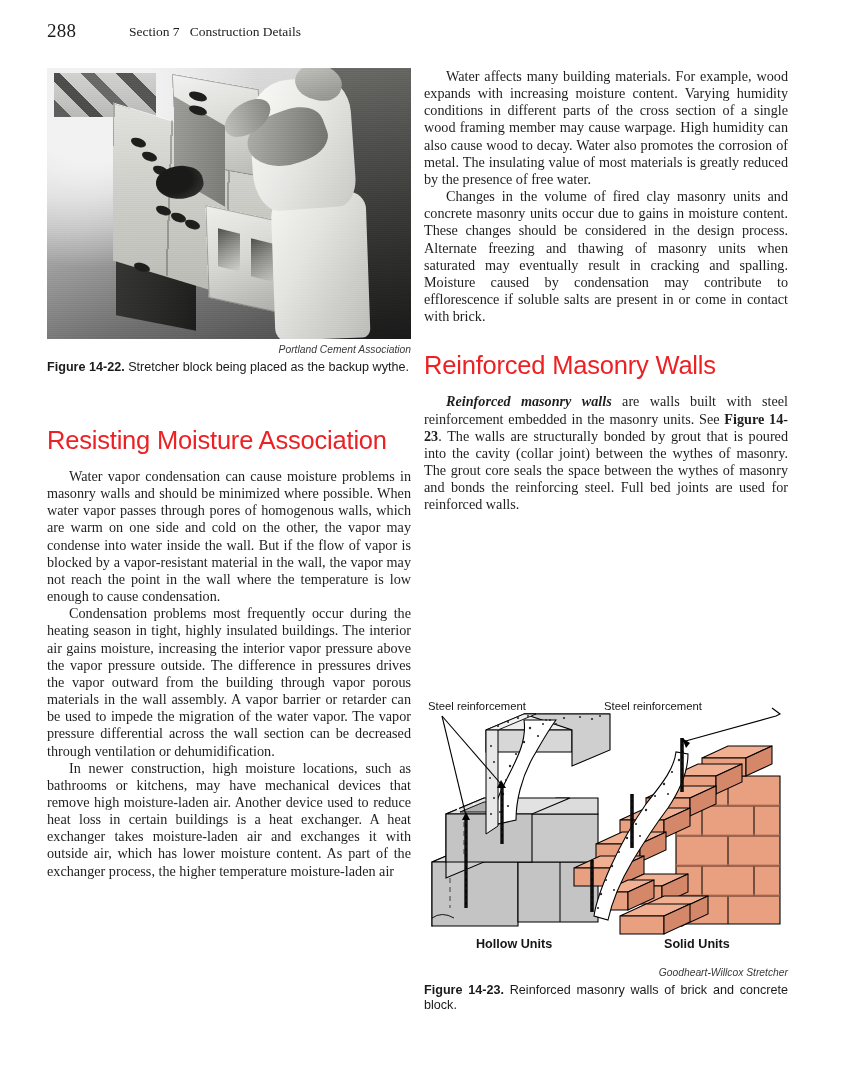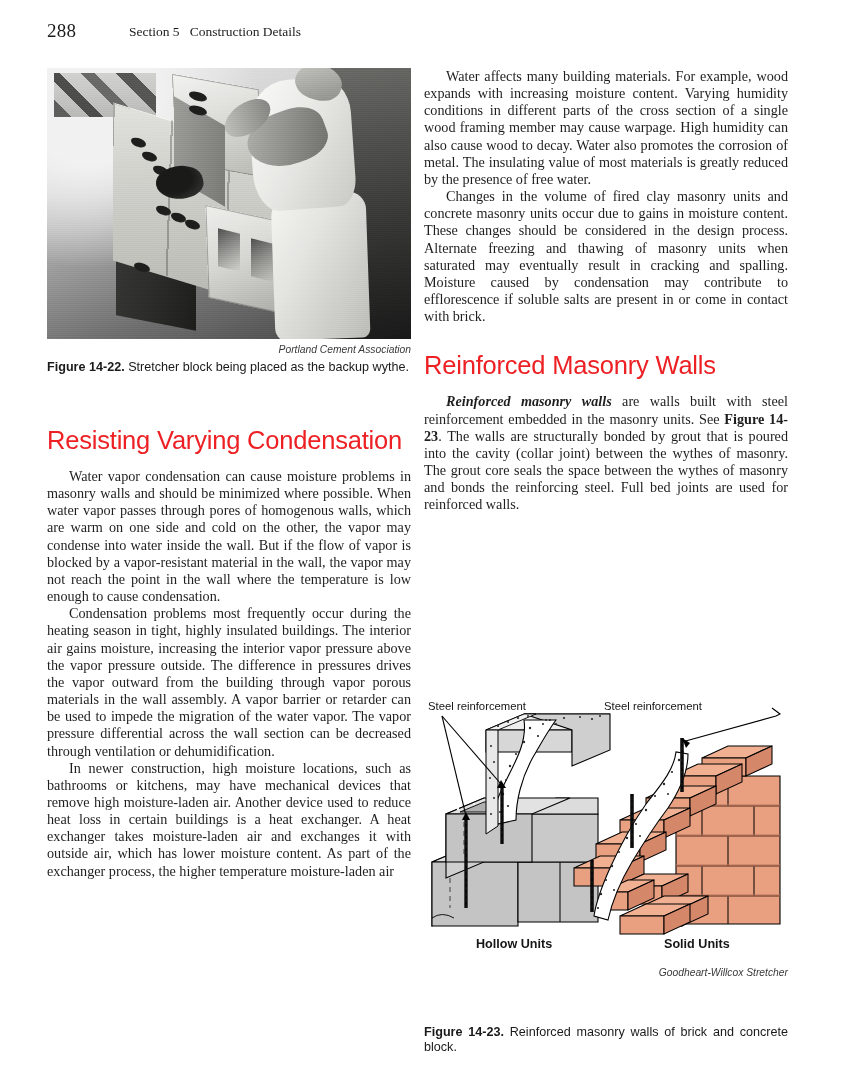--- a/index.html
+++ b/index.html
@@ -217,21 +217,21 @@
     color: #3a3a3a;
     white-space: nowrap;
   }
   .figcap {
     font-family: "Liberation Sans", "DejaVu Sans", sans-serif;
     font-size: 12.6px;
     line-height: 15.4px;
     color: #1a1a1a;
   }
   .figcap b { font-weight: bold; text-align: right; }
-  .figcap.justified { text-align: justify; margin-top: 42px; }
+  .figcap.justified { text-align: justify; }
 
   
   .fig23 {
     position: absolute;
     left: 424px;
     top: 694px;
     width: 364px;
     height: 268px;
   }
   .fig23 svg { display: block; }
@@ -258,21 +258,21 @@
     color: #1f1f1f;
   }
 </style>
 </head>
 <body>
 
 <div class="page">
 
   <div class="runhead">
     <span class="folio">288</span>
-    <span class="secline">Section 5   Construction Details</span>
+    <span class="secline">Section 7   Construction Details</span>
   </div>
 
   <div class="photo-wrap">
     <div class="photo">
       <div class="ph-ground"></div>
       <div class="ph-dirt-right"></div>
       <div class="ph-rubble"></div>
 
       <div class="ph-wallface"></div>
       <div class="ph-wall-top"></div>
@@ -307,21 +307,21 @@
       <div class="ph-grain"></div>
     </div>
 
     <div class="credit" style="top:276px;">Portland Cement Association</div>
     <div class="figcap" style="position:absolute;left:0;top:292px;width:364px;">
       <b>Figure 14-22.</b><span> Stretcher block being placed as the backup wythe.</span>
     </div>
   </div>
 
   <div class="col col-left" style="top:425px;">
-    <h2 class="redhead">Resisting Varying Condensation</h2>
+    <h2 class="redhead">Resisting Moisture Association</h2>
     <p class="body" style="margin-top:13px;">Water vapor condensation can cause moisture problems in masonry walls and should be minimized where possible. When water vapor passes through pores of homogenous walls, which are warm on one side and cold on the other, the vapor may condense into water inside the wall. But if the flow of vapor is blocked by a vapor-resistant material in the wall, the vapor may not reach the point in the wall where the temperature is low enough to cause condensation.</p>
     <p class="body">Condensation problems most frequently occur during the heating season in tight, highly insulated buildings. The interior air gains moisture, increasing the interior vapor pressure above the vapor pressure outside. The difference in pressures drives the vapor outward from the building through vapor porous materials in the wall assembly. A vapor barrier or retarder can be used to impede the migration of the water vapor. The vapor pressure differential across the wall section can be decreased through ventilation or dehumidification.</p>
     <p class="body">In newer construction, high moisture locations, such as bathrooms or kitchens, may have mechanical devices that remove high moisture-laden air. Another device used to reduce heat loss in certain buildings is a heat exchanger. A heat exchanger takes moisture-laden air and exchanges it with outside air, which has lower moisture content. As part of the exchanger process, the higher temperature moisture-laden air</p>
   </div>
 
   <div class="col col-right">
     <p class="body">Water affects many building materials. For example, wood expands with increasing moisture content. Varying humidity conditions in different parts of the cross section of a single wood framing member may cause warpage. High humidity can also cause wood to decay. Water also promotes the corrosion of metal. The insulating value of most materials is greatly reduced by the presence of free water.</p>
     <p class="body">Changes in the volume of fired clay masonry units and concrete masonry units occur due to gains in moisture content. These changes should be considered in the design process. Alternate freezing and thawing of masonry units when saturated may eventually result in cracking and spalling. Moisture caused by condensation may contribute to efflorescence if soluble salts are present in or come in contact with brick.</p>
 
     <h2 class="redhead" style="margin-top:25px;">Reinforced Masonry Walls</h2>

